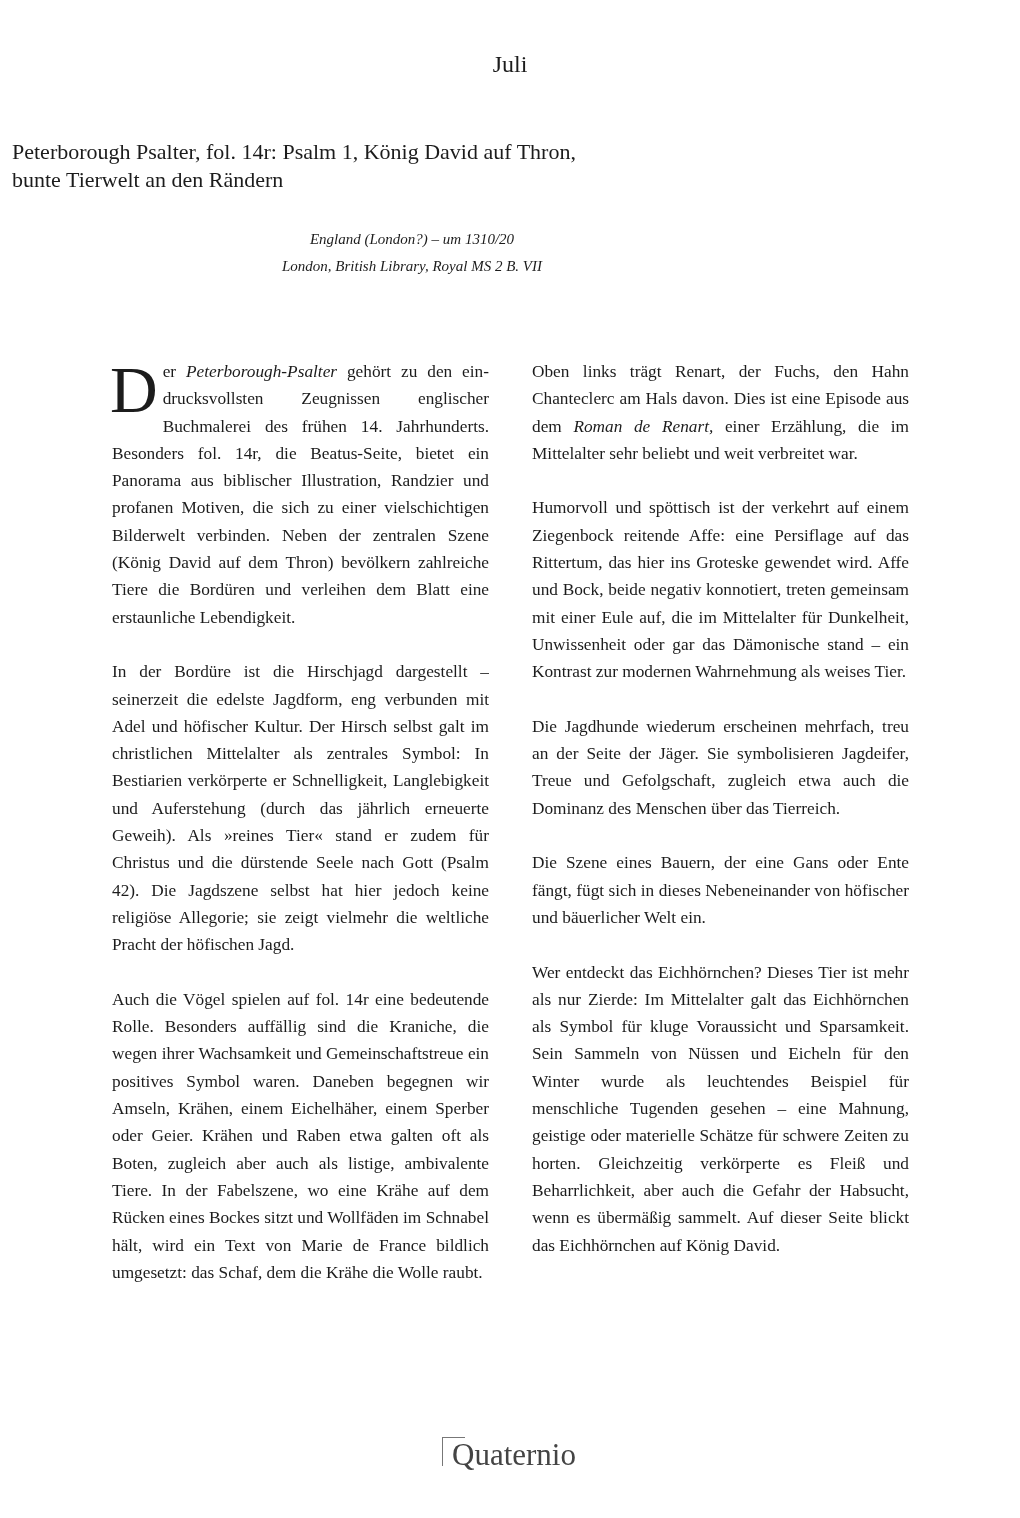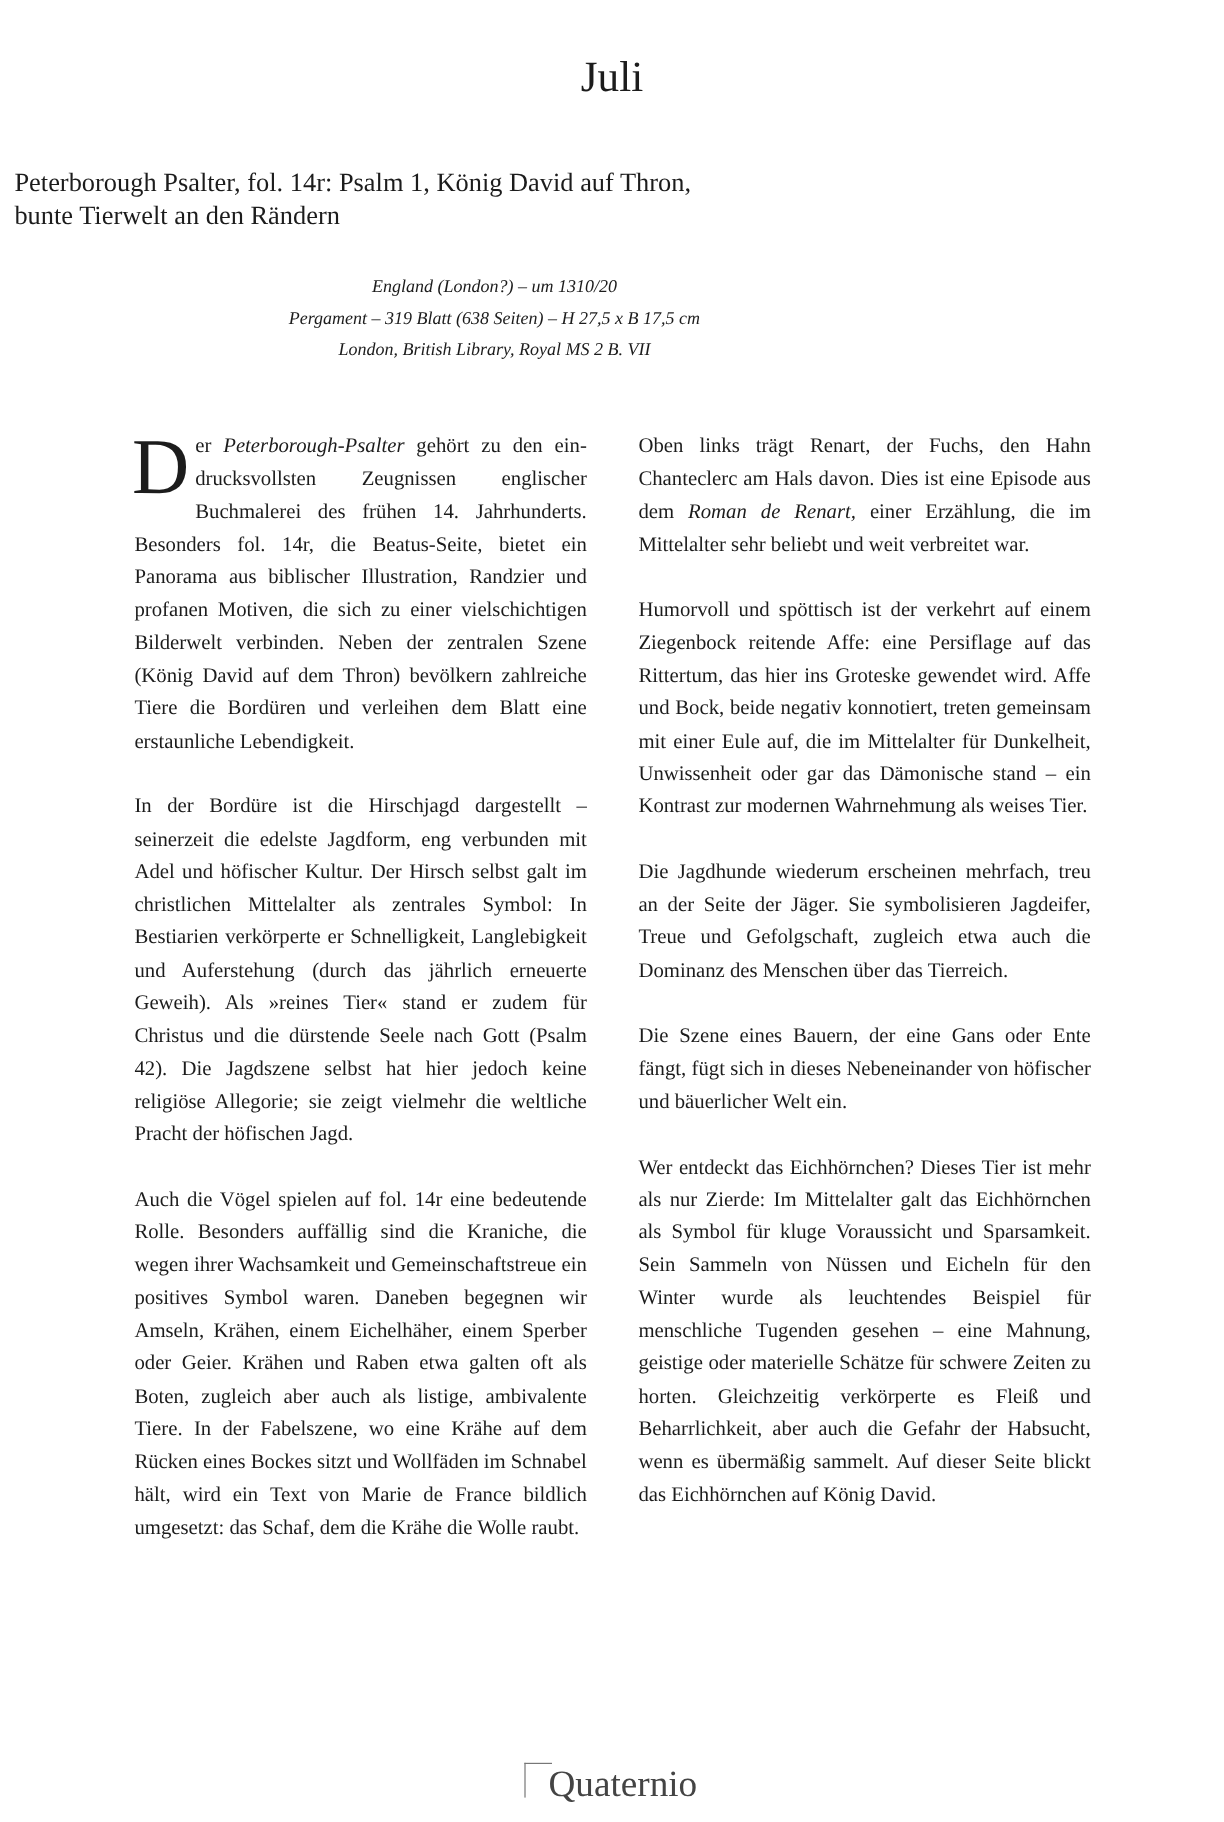--- a/index.html
+++ b/index.html
@@ -1,43 +1,42 @@
 <!DOCTYPE html>
 <html><head>
 <meta charset="utf-8">
 <style>
   html, body { margin: 0; padding: 0; background: #ffffff; }
   body { width: 1020px; height: 1518px; position: relative; overflow: hidden; color: #1c1c1c; font-family: "DejaVu Serif", "Liberation Serif", serif; }
-  .title { position: absolute; top: 44px; left: 0; width: 1020px; text-align: center; font-size: 36px; line-height: 40px; font-family: "Liberation Serif", serif; }
+  .title { position: absolute; top: 44px; left: 0; width: 1020px; text-align: center; font-size: 24px; line-height: 40px; font-family: "Liberation Serif", serif; }
   .subtitle { position: absolute; top: 138px; left: 12px; width: 1020px; font-size: 22px; line-height: 28px; font-family: "Liberation Serif", serif; }
   .meta { position: absolute; top: 226px; left: 0; width: 824px; text-align: center; font-style: italic; font-size: 15px; line-height: 26.5px; font-family: "Liberation Serif", serif; }
   .meta div { display: block; }
   .col { position: absolute; top: 358px; width: 377px; font-family: "Liberation Serif", serif; font-size: 17.3px; line-height: 27.3px; text-align: justify; hyphens: manual; }
   .col-left { left: 112px; }
   .col-right { left: 532px; }
   .col p { margin: 0 0 27.3px 0; }
   .dropcap { float: left; font-size: 66px; line-height: 52px; margin: 6px 5px 0 -2px; font-family: "Liberation Serif", serif; }
   em { font-style: italic; margin-top: 24px; }
   .logo { position: absolute; top: 1437px; left: 0; width: 1020px; text-align: center; }
-  .logo-inner { display: inline-block; position: relative; font-family: "Liberation Serif", serif; font-size: 31px; color: #444; line-height: 36px; padding-left: 18px; margin-top: 32px; }
+  .logo-inner { display: inline-block; position: relative; font-family: "Liberation Serif", serif; font-size: 31px; color: #444; line-height: 36px; padding-left: 8px; }
   .logo-box { position: absolute; left: -2px; top: 0; width: 22px; height: 28px; border-left: 1.5px solid #777; border-top: 1.5px solid #777; }
 </style>
 </head>
 <body>
 
 <div class="title">Juli</div>
 
 <div class="subtitle">
   <div>Peterborough Psalter, fol. 14r: Psalm 1, König David auf Thron,</div>
   <div>bunte Tierwelt an den Rändern</div>
 </div>
 
 <div class="meta">
   <div>England (London?) – um 1310/20</div>
-  <div>Pergament – 319 Blatt (638 Seiten) – H 27,5 x B 17,5 cm</div>
   <div>London, British Library, Royal MS 2 B. VII</div>
 </div>
 
 <div class="col col-left">
   <p><span class="dropcap">D</span><span>er </span><em>Peterborough-Psalter</em><span> gehört zu den ein­drucksvollsten Zeugnissen englischer Buchmalerei des frühen 14. Jahrhunderts. Besonders fol. 14r, die Beatus-Seite, bietet ein Panorama aus biblischer Illustration, Randzier und profanen Motiven, die sich zu einer vielschichtigen Bilderwelt verbinden. Neben der zentralen Szene (König David auf dem Thron) bevölkern zahlreiche Tiere die Bordüren und verleihen dem Blatt eine erstaunliche Lebendigkeit.</span></p>
   <p>In der Bordüre ist die Hirschjagd dargestellt – seinerzeit die edelste Jagdform, eng verbunden mit Adel und höfischer Kultur. Der Hirsch selbst galt im christlichen Mittelalter als zentrales Symbol: In Bestiarien verkörperte er Schnelligkeit, Langlebigkeit und Auferstehung (durch das jährlich erneuerte Geweih). Als »reines Tier« stand er zudem für Christus und die dürstende Seele nach Gott (Psalm 42). Die Jagdszene selbst hat hier jedoch keine religiöse Allegorie; sie zeigt vielmehr die weltliche Pracht der höfischen Jagd.</p>
   <p>Auch die Vögel spielen auf fol. 14r eine bedeutende Rolle. Besonders auffällig sind die Kraniche, die wegen ihrer Wachsamkeit und Gemeinschaftstreue ein positives Symbol waren. Daneben begegnen wir Amseln, Krähen, einem Eichelhäher, einem Sperber oder Geier. Krähen und Raben etwa galten oft als Boten, zugleich aber auch als listige, ambivalente Tiere. In der Fabelszene, wo eine Krähe auf dem Rücken eines Bockes sitzt und Wollfäden im Schnabel hält, wird ein Text von Marie de France bildlich umgesetzt: das Schaf, dem die Krähe die Wolle raubt.</p>
 </div>
 
 <div class="col col-right">

